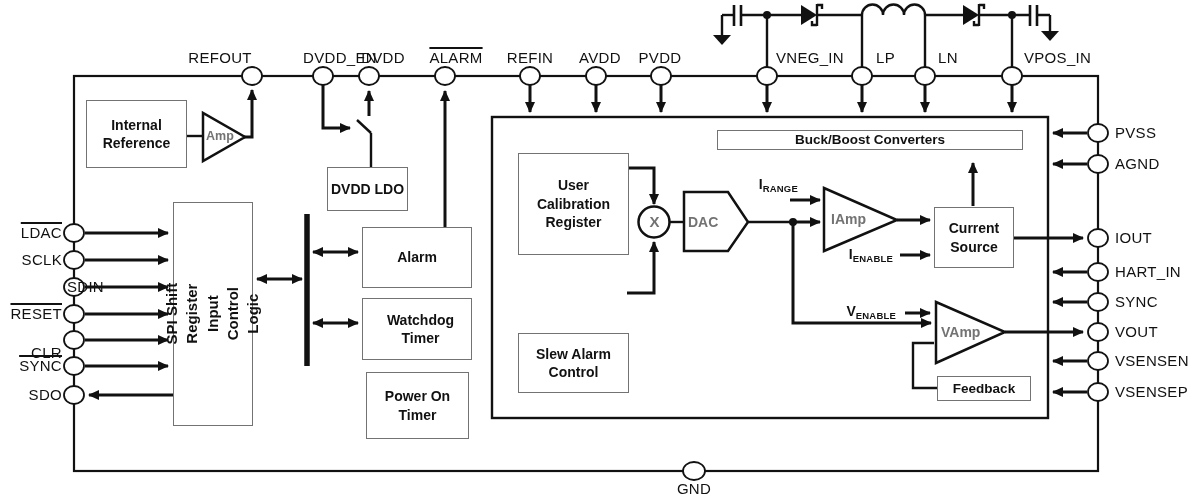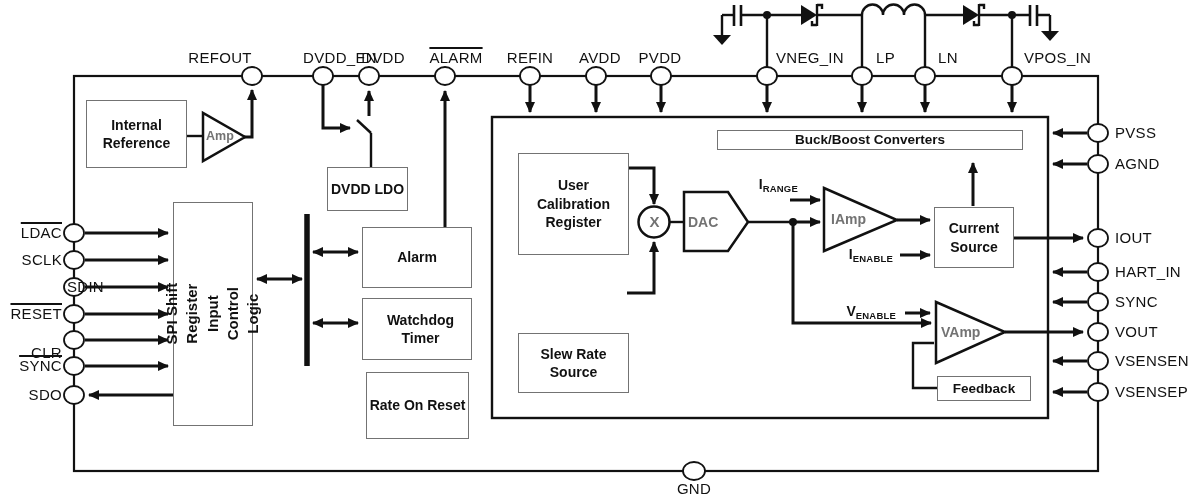--- a/index.html
+++ b/index.html
@@ -167,30 +167,30 @@
   <div class="box" style="left:173px;top:202px;width:80px;height:224px;">
       <div class="rot">SPI Shift Register Input Control Logic</div>
     </div>
   <div class="box" style="left:362px;top:227px;width:110px;height:61px;">
       <span>Alarm</span>
     </div>
   <div class="box" style="left:362px;top:298px;width:110px;height:62px;padding-left:8px;">
       <span>Watchdog Timer</span>
     </div>
   <div class="box" style="left:366px;top:372px;width:103px;height:67px;">
-      <span>Rate On Reset</span>
+      <span>Power On Timer</span>
     </div>
   <div class="box" style="left:717px;top:130px;width:306px;height:20px;font-size:13.5px;line-height:1;">
       <span>Buck/Boost Converters</span>
     </div>
   <div class="box" style="left:518px;top:153px;width:111px;height:102px;">
       <span>User Calibration Register</span>
     </div>
   <div class="box" style="left:518px;top:333px;width:111px;height:60px;">
-      <span>Slew Rate Source</span>
+      <span>Slew Alarm Control</span>
     </div>
   <div class="box" style="left:934px;top:207px;width:80px;height:61px;">
       <span>Current Source</span>
     </div>
   <div class="box" style="left:937px;top:376px;width:94px;height:25px;font-size:13.5px;line-height:1;">
       <span>Feedback</span>
     </div>
 
   <div class="amp-lbl" style="left:206px;top:129px;font-size:12.5px;">Amp</div>
   <div class="amp-lbl" style="left:644px;top:213px;width:21px;text-align:center;font-size:15px;">X</div>

